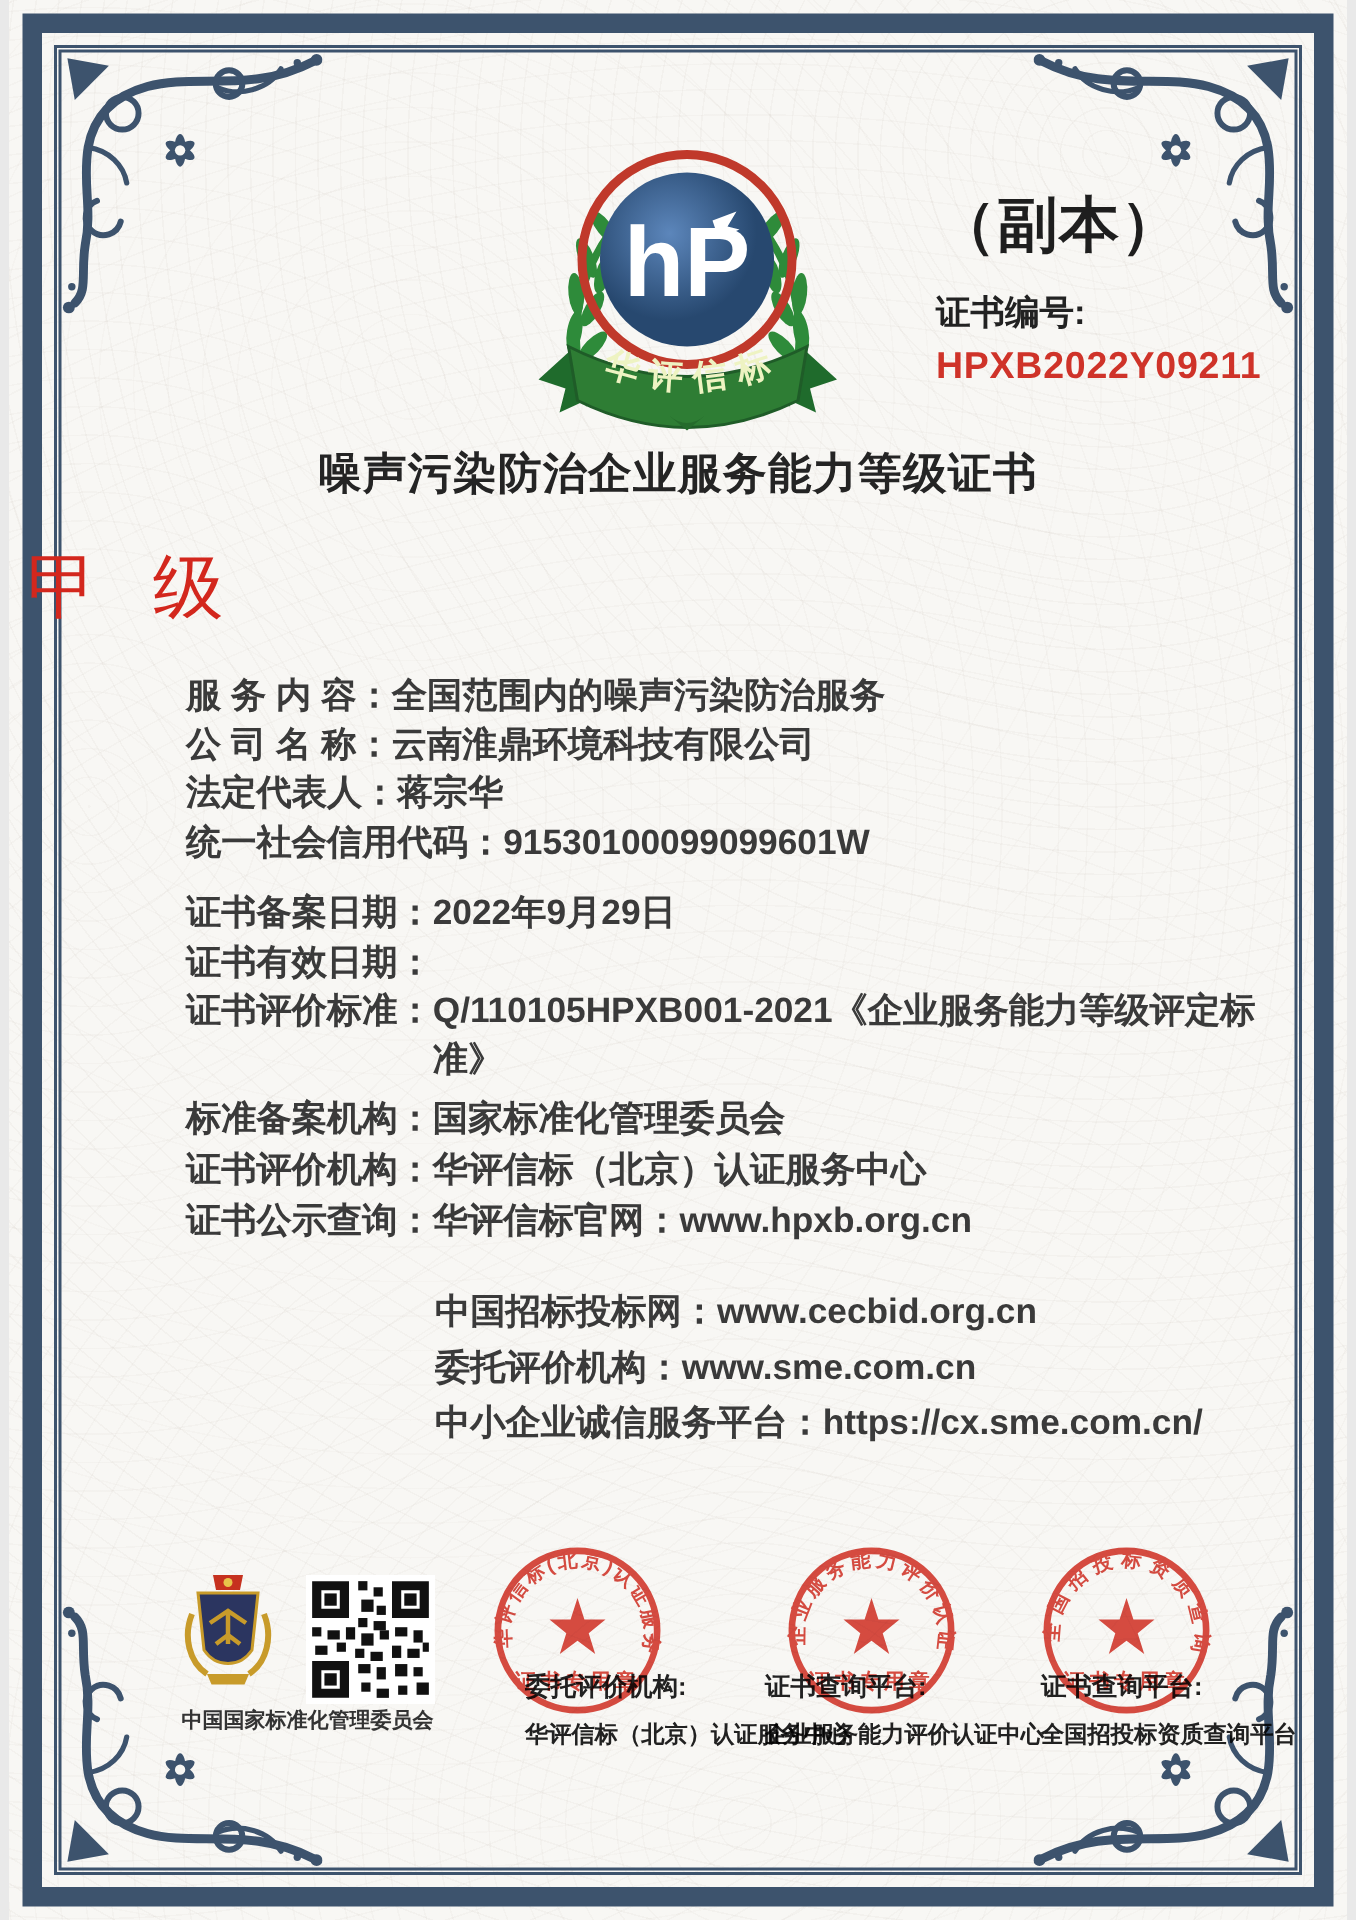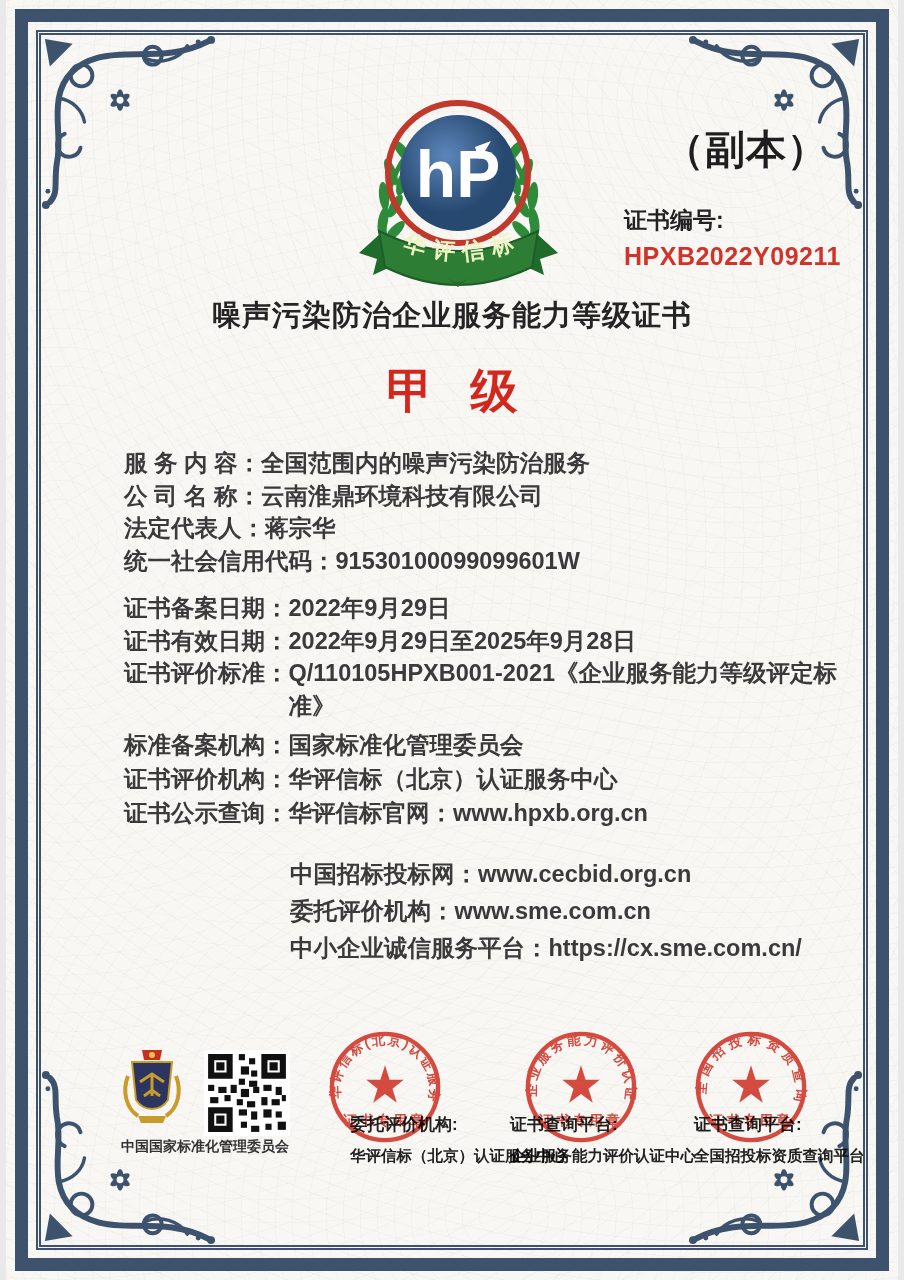--- a/index.html
+++ b/index.html
@@ -12,26 +12,26 @@
   .band{position:absolute;inset:9px;border:13px solid #3d536d;pointer-events:none;}
   .frame{position:absolute;inset:30px;border:5px double #3d536d;pointer-events:none;}
   .corner{position:absolute;width:178px;height:178px;pointer-events:none;}
   .corner.tl{top:31px;left:31px;}
   .corner.tr{top:31px;right:31px;transform:scaleX(-1);}
   .corner.bl{bottom:31px;left:31px;transform:scaleY(-1);}
   .corner.br{bottom:31px;right:31px;transform:scale(-1,-1);}
 
   .logo{position:absolute;left:345px;top:95px;width:215px;height:195px;}
   .head-right{position:absolute;left:618px;top:122px;}
-  .copy-label{font-size:40px;font-weight:800;color:#1e1e1e;letter-spacing:1px;margin-left:40px;}
-  .certno-label{margin-top:28px;font-size:23px;font-weight:800;color:#222;}
+  .copy-label{font-size:40px;font-weight:800;color:#1e1e1e;letter-spacing:1px;}
+  .certno-label{margin-top:16px;font-size:23px;font-weight:800;color:#222;}
   .certno-value{margin-top:6px;font-size:25px;font-weight:800;color:#cf3329;letter-spacing:.5px;}
 
   .title{position:absolute;left:0;right:0;top:296px;text-align:center;font-size:29px;font-weight:900;color:#242424;letter-spacing:1px;}
-  .grade{position:absolute;left:0;right:0;top:360px;text-align:center;font-size:47px;font-weight:700;color:#d3271d;letter-spacing:12px;text-indent:12px;}
+  .grade{position:absolute;left:0;right:0;top:360px;text-align:left;font-size:47px;font-weight:400;color:#d3271d;letter-spacing:12px;text-indent:12px;}
 
   .fields{position:absolute;left:118px;font-size:23.5px;font-weight:700;color:#3a3a3a;line-height:32.5px;}
   .g1{top:447px;} .g2{top:592px;} .g3{top:728px;line-height:34px;}
   .frow{display:flex;align-items:flex-start;}
   .frow .lab{white-space:nowrap;}
   .frow .val{max-width:562px;}
   .query{position:absolute;left:284px;top:856px;font-size:23.5px;font-weight:700;color:#3a3a3a;line-height:37px;}
 
   .emblem{position:absolute;left:112px;top:1046px;width:68px;height:80px;}
   .qr{position:absolute;left:198px;top:1050px;width:86px;height:86px;}
@@ -227,21 +227,20 @@
       </div>
   </div>
 
   <div class="fields g2">
     <div class="frow">
         <span class="lab">证书备案日期：</span>
         <span class="val">2022年9月29日</span>
       </div>
     <div class="frow">
         <span class="lab">证书有效日期：</span>
-        <span class="val">2022年9月29日至2025年9月28日</span>
       </div>
     <div class="frow">
         <span class="lab">证书评价标准：</span>
         <span class="val">Q/110105HPXB001-2021《企业服务能力等级评定标准》</span>
       </div>
   </div>
 
   <div class="fields g3">
     <div class="frow">
         <span class="lab">标准备案机构：</span>

